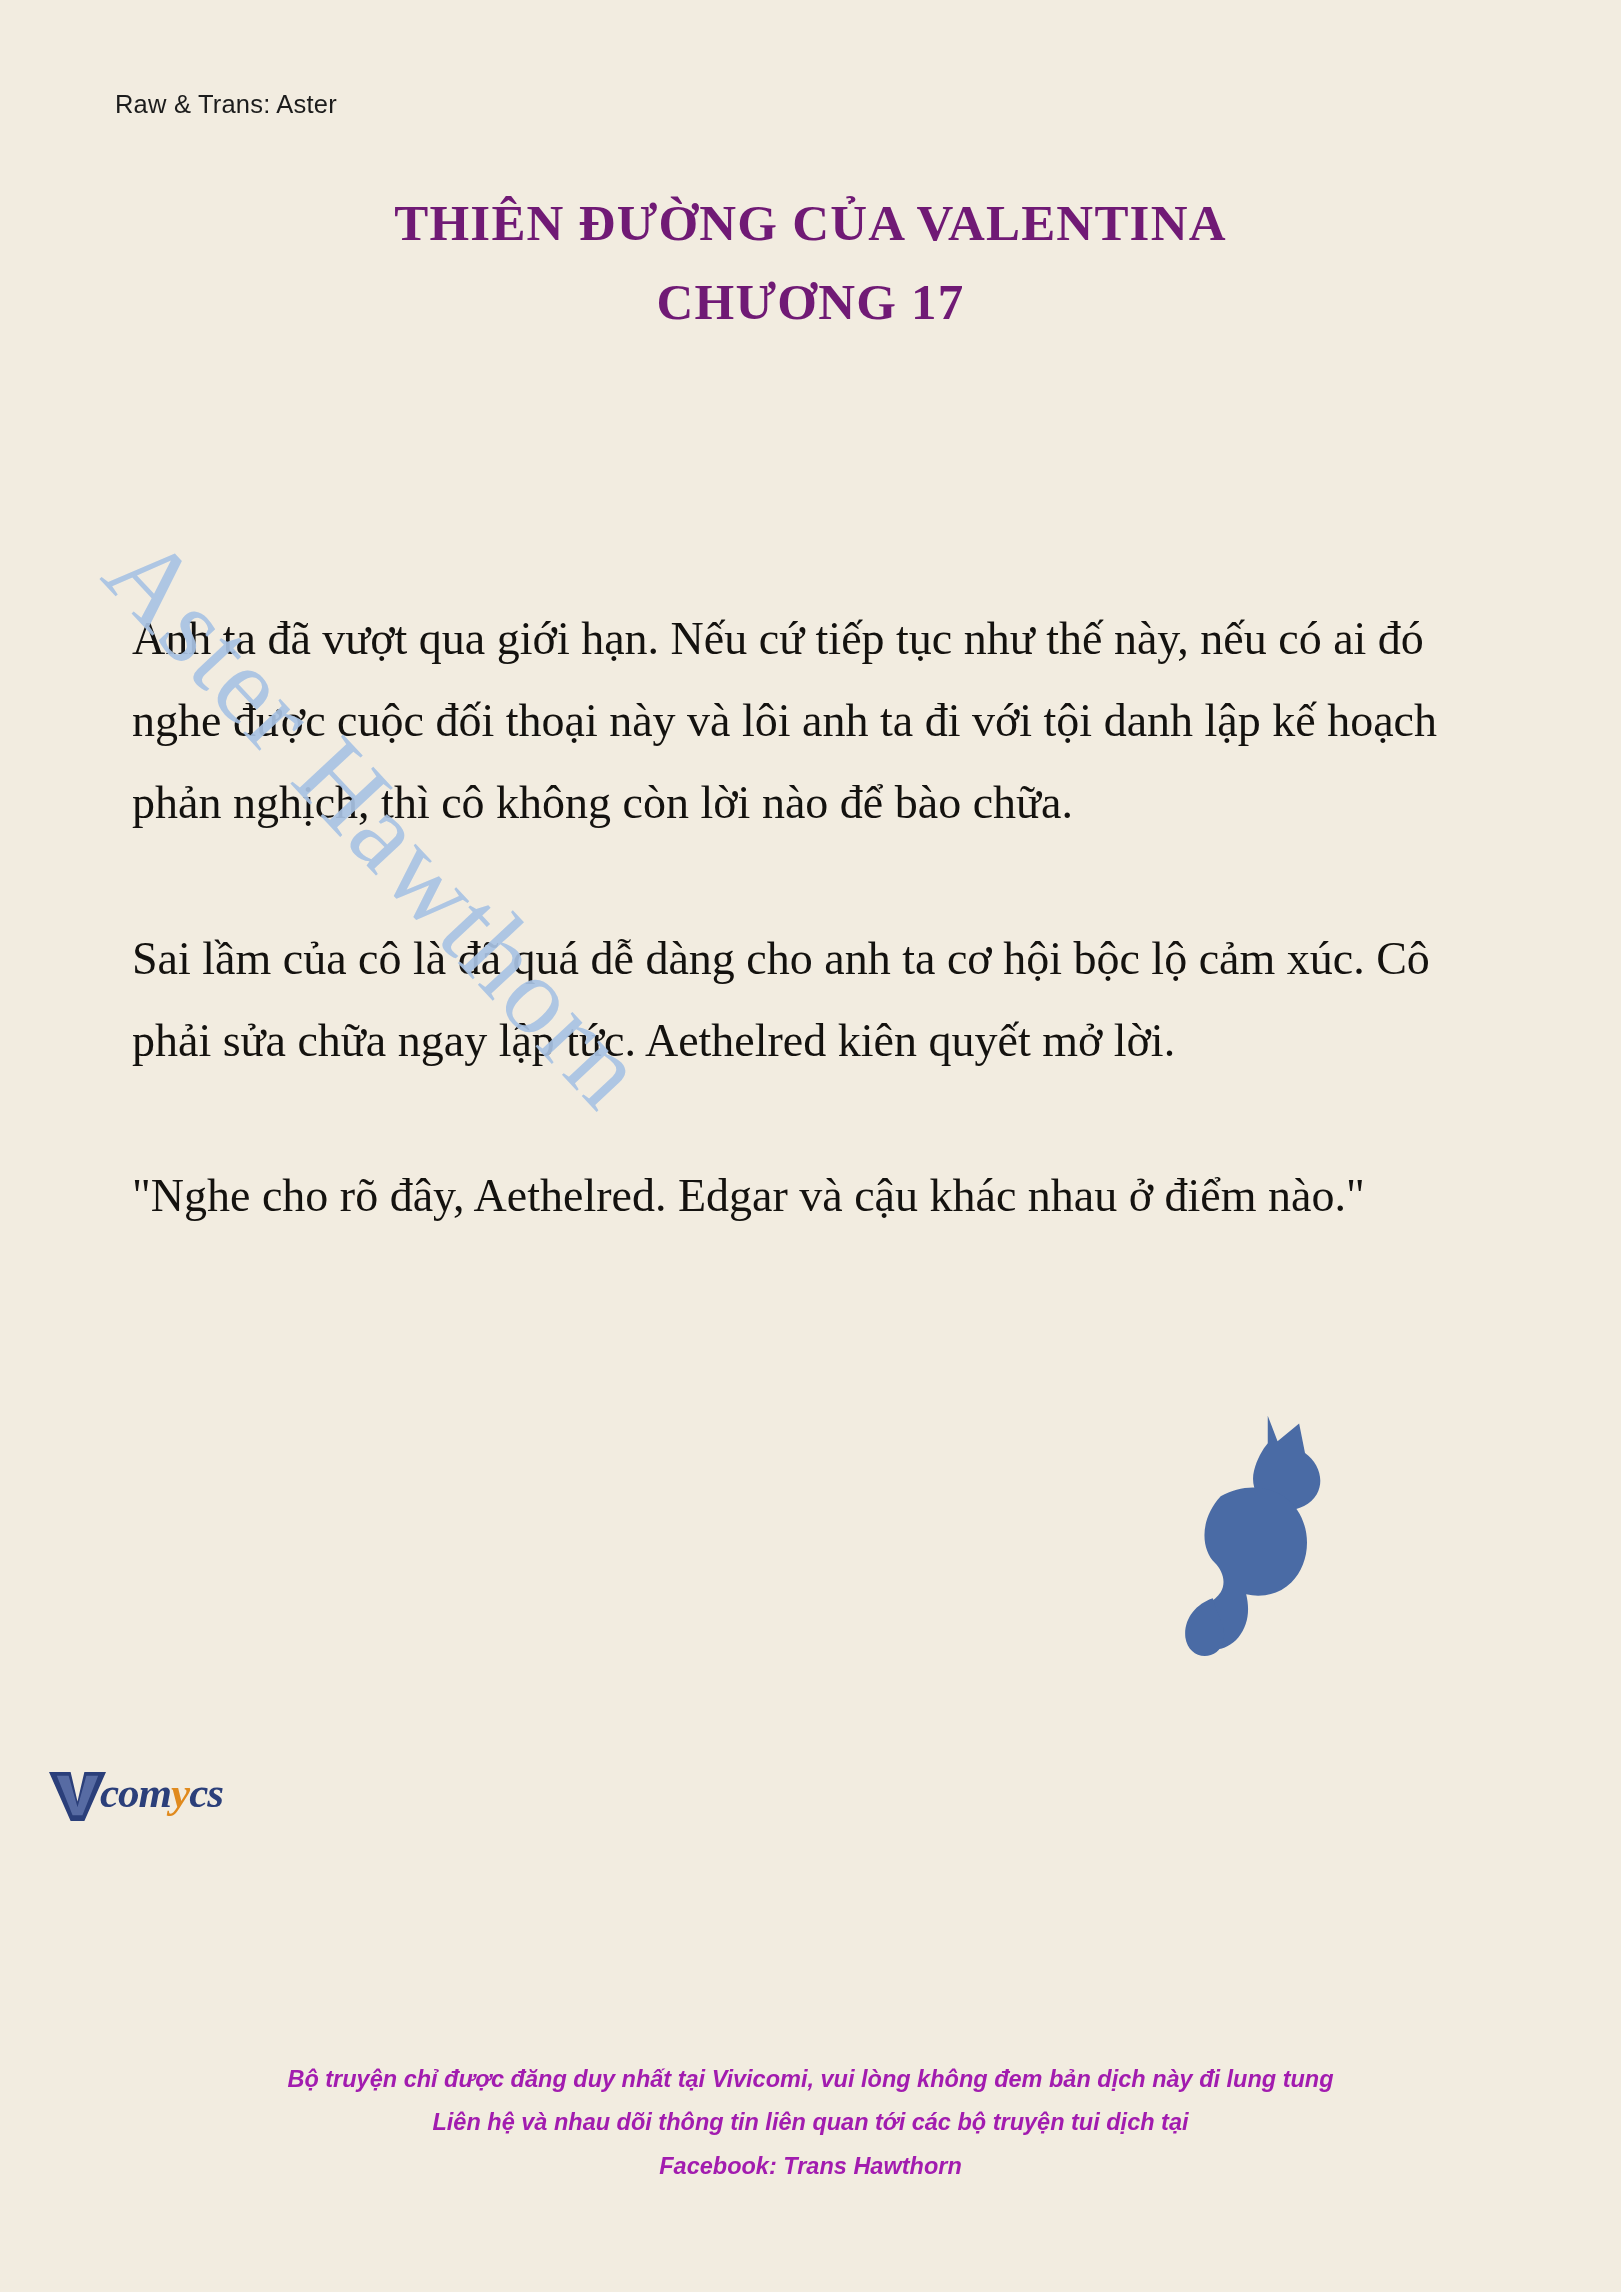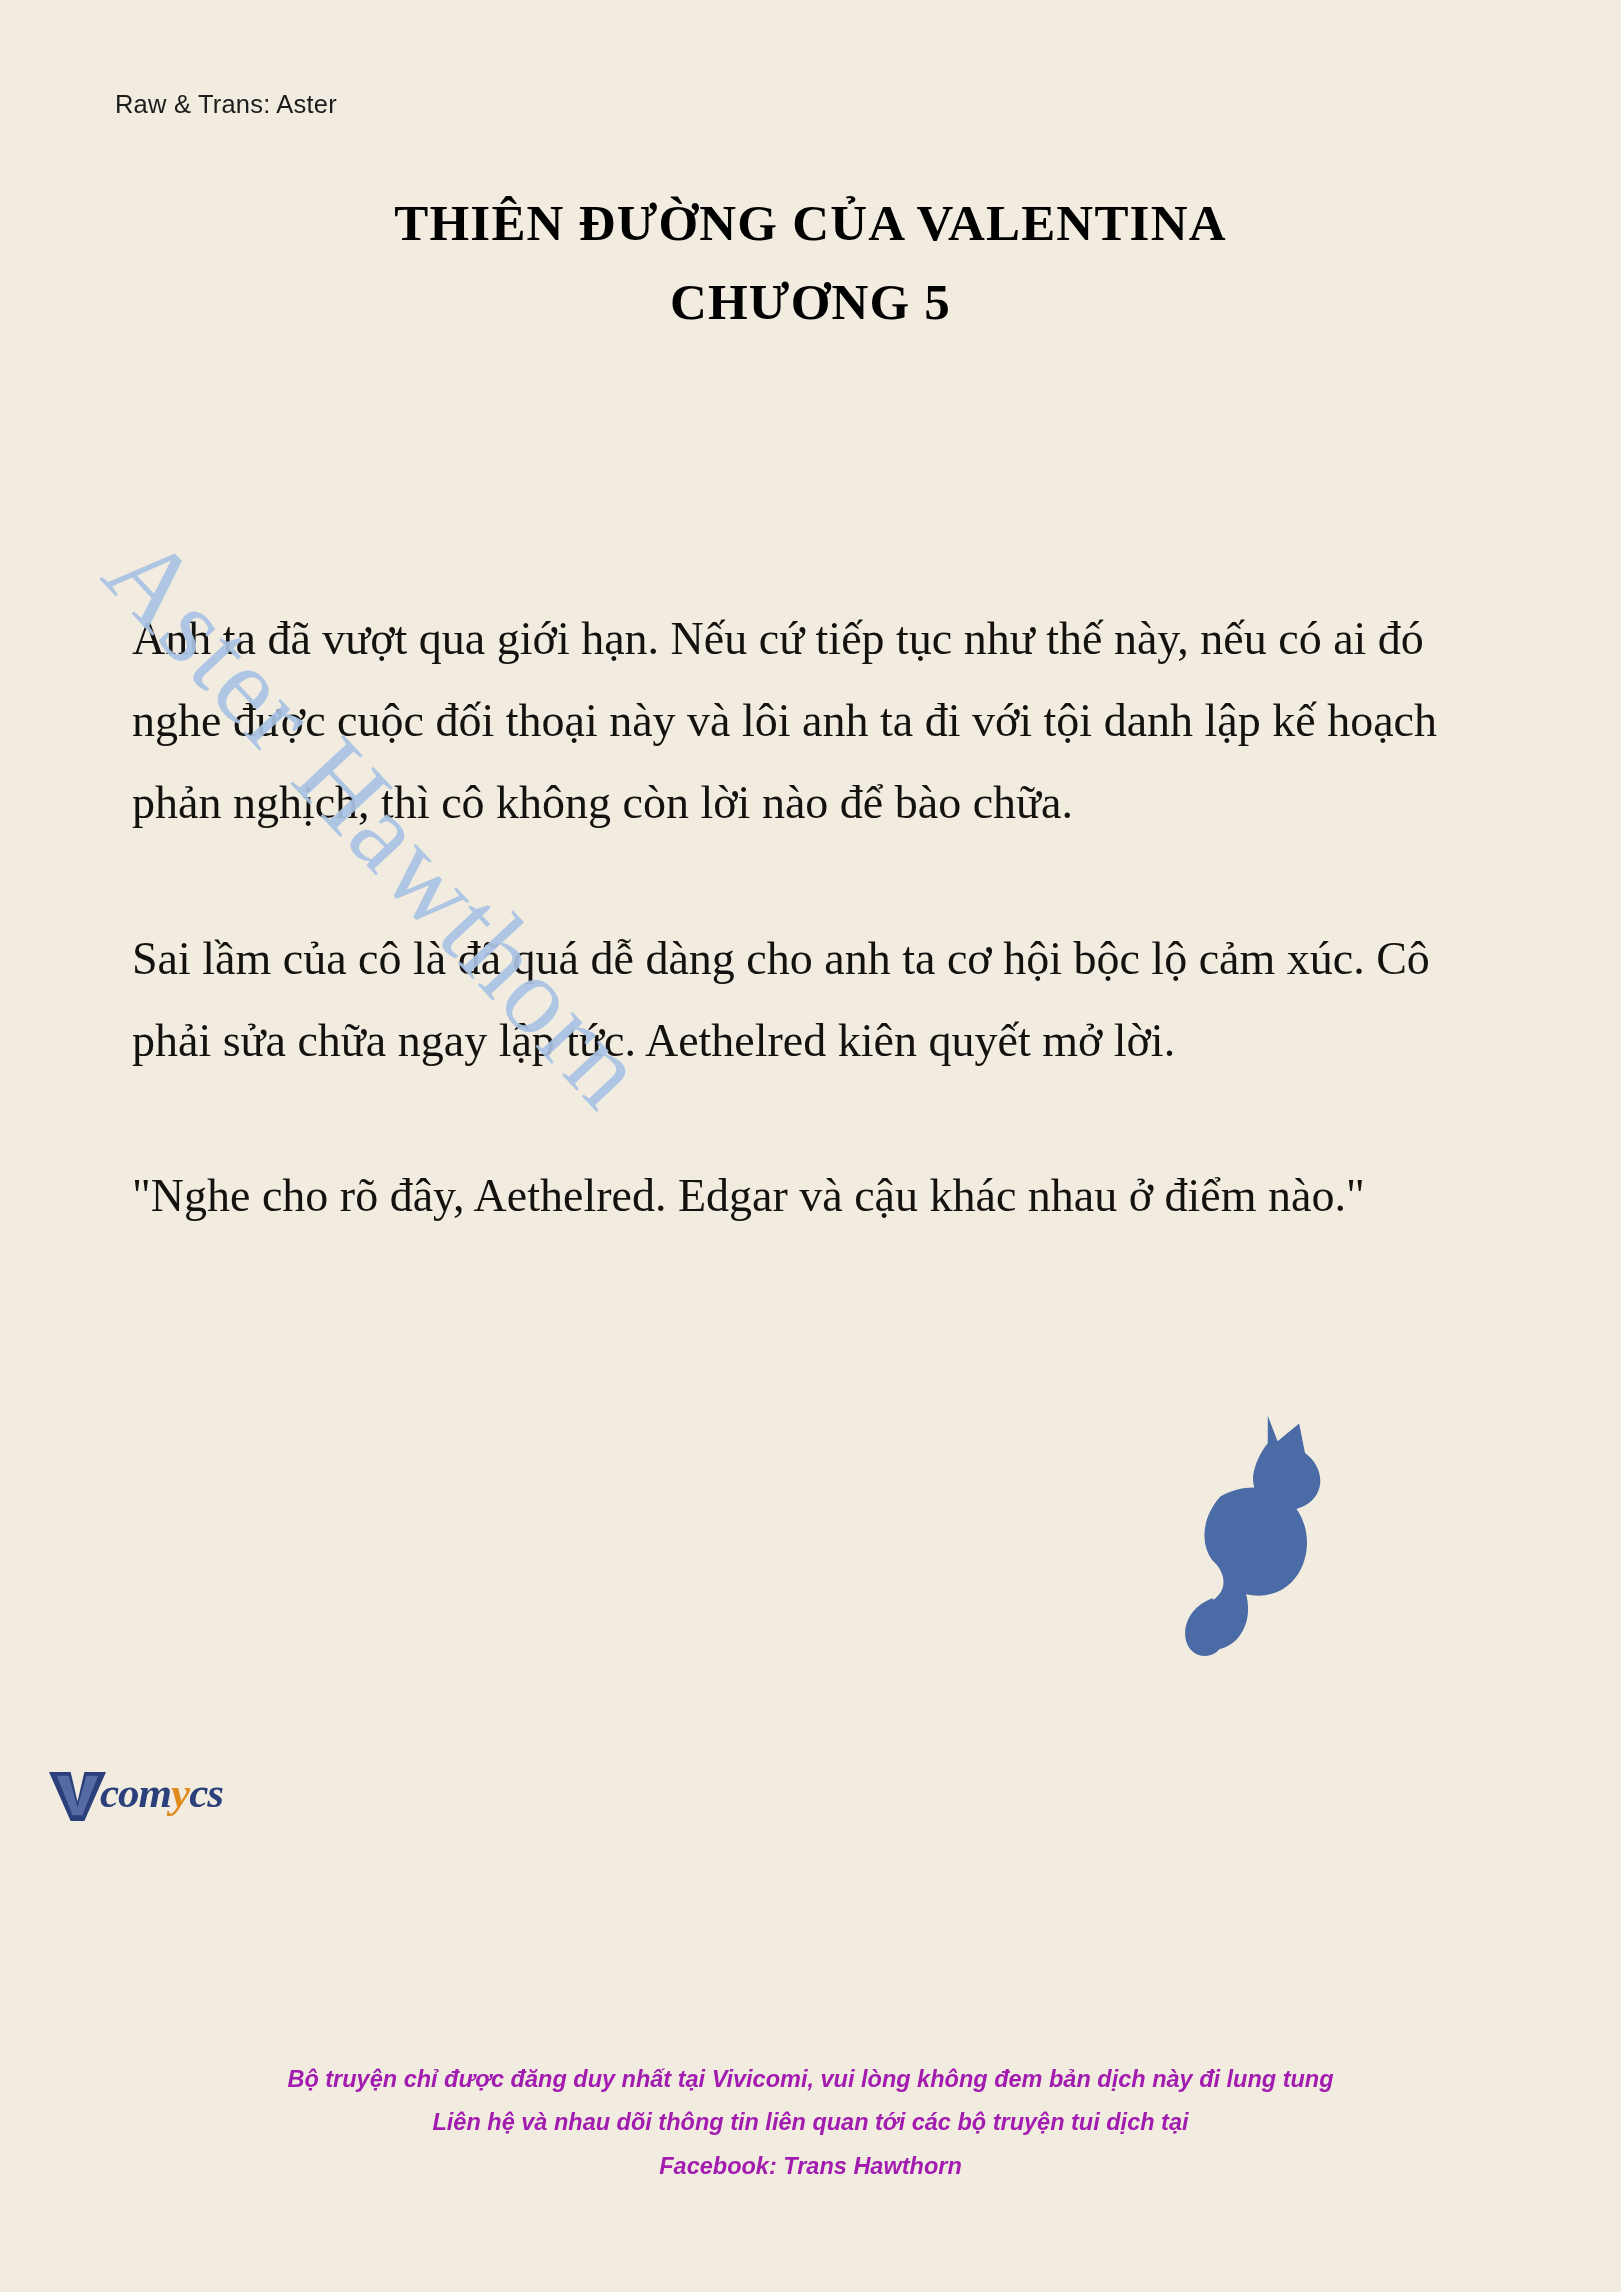--- a/index.html
+++ b/index.html
@@ -37,21 +37,21 @@
     position: absolute;
     top: 184px;
     left: 0;
     width: 100%;
     text-align: center;
   }
   .title-line {
     font-family: "Liberation Serif", serif;
     font-weight: bold;
     font-size: 51px;
-    color: #000000;
+    color: #701a75;
     letter-spacing: 1.2px;
     line-height: 1.55;
   }
 
   
   .body-text {
     position: absolute;
     top: 598px;
     left: 116px;
     width: 1392px;
@@ -137,21 +137,21 @@
 </style>
 </head>
 <body>
 
 <div class="page">
 
   <div class="credit">Raw &amp; Trans: Aster</div>
 
   <div class="title-block">
     <div class="title-line">THIÊN ĐƯỜNG CỦA VALENTINA</div>
-    <div class="title-line">CHƯƠNG 5</div>
+    <div class="title-line">CHƯƠNG 17</div>
   </div>
 
   <div class="body-text">
     <p class="para p1">Anh ta đã vượt qua giới hạn. Nếu cứ tiếp tục như thế này, nếu có ai đó nghe được cuộc đối thoại này và lôi anh ta đi với tội danh lập kế hoạch phản nghịch, thì cô không còn lời nào để bào chữa.</p>
     <p class="para p2">Sai lầm của cô là đã quá dễ dàng cho anh ta cơ hội bộc lộ cảm xúc. Cô phải sửa chữa ngay lập tức. Aethelred kiên quyết mở lời.</p>
     <p class="para p3">"Nghe cho rõ đây, Aethelred. Edgar và cậu khác nhau ở điểm nào."</p>
   </div>
 
   <div class="watermark">Aster Hawthorn</div>
 

